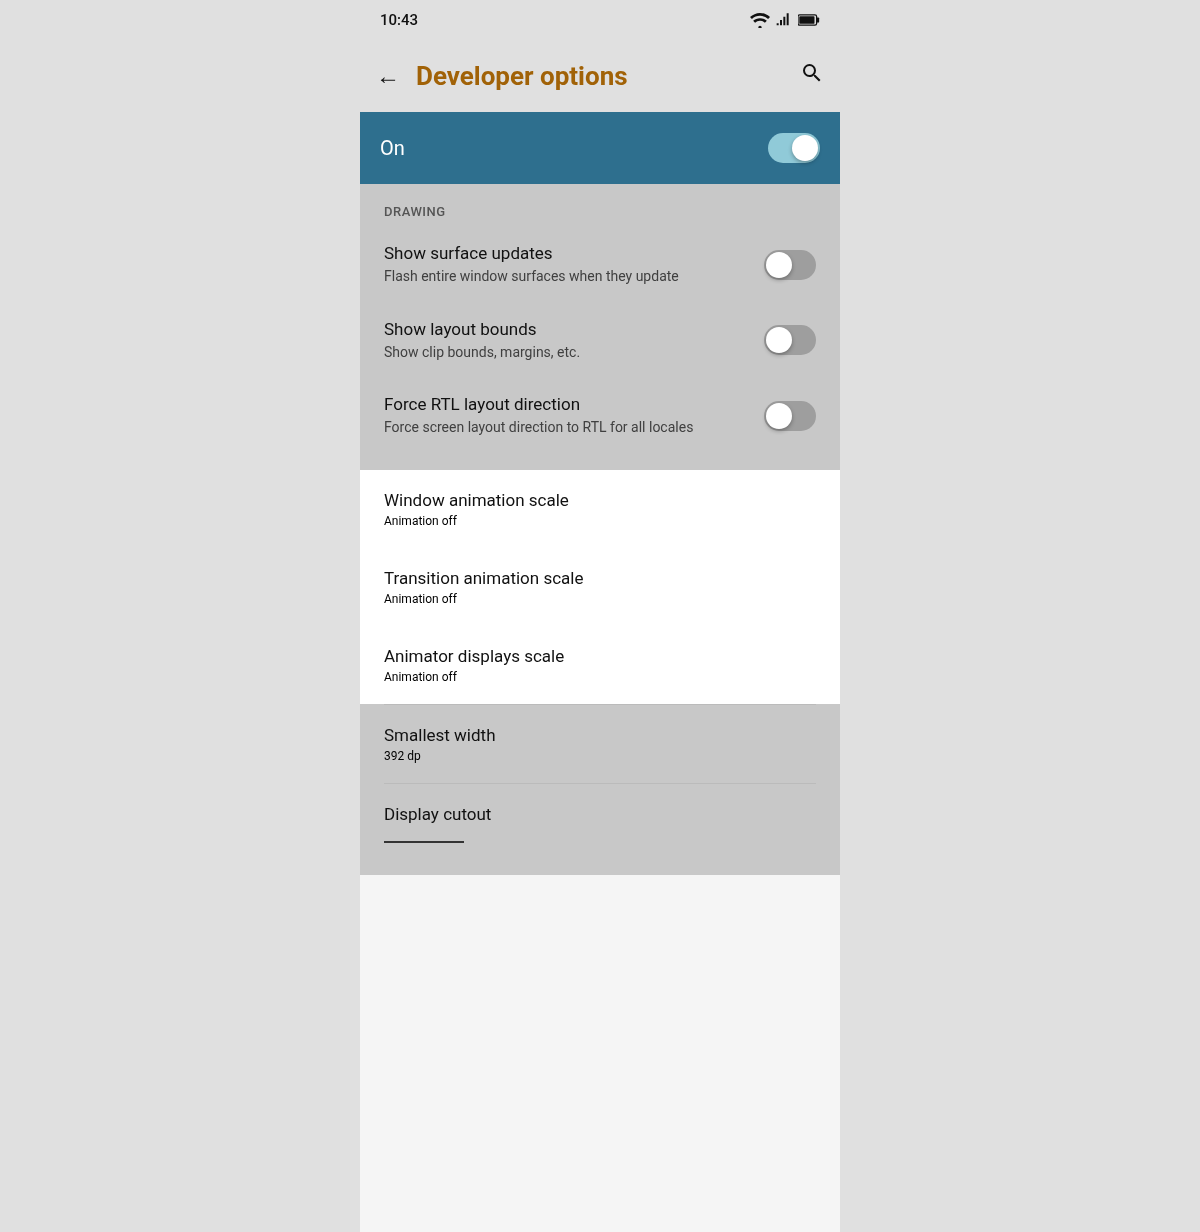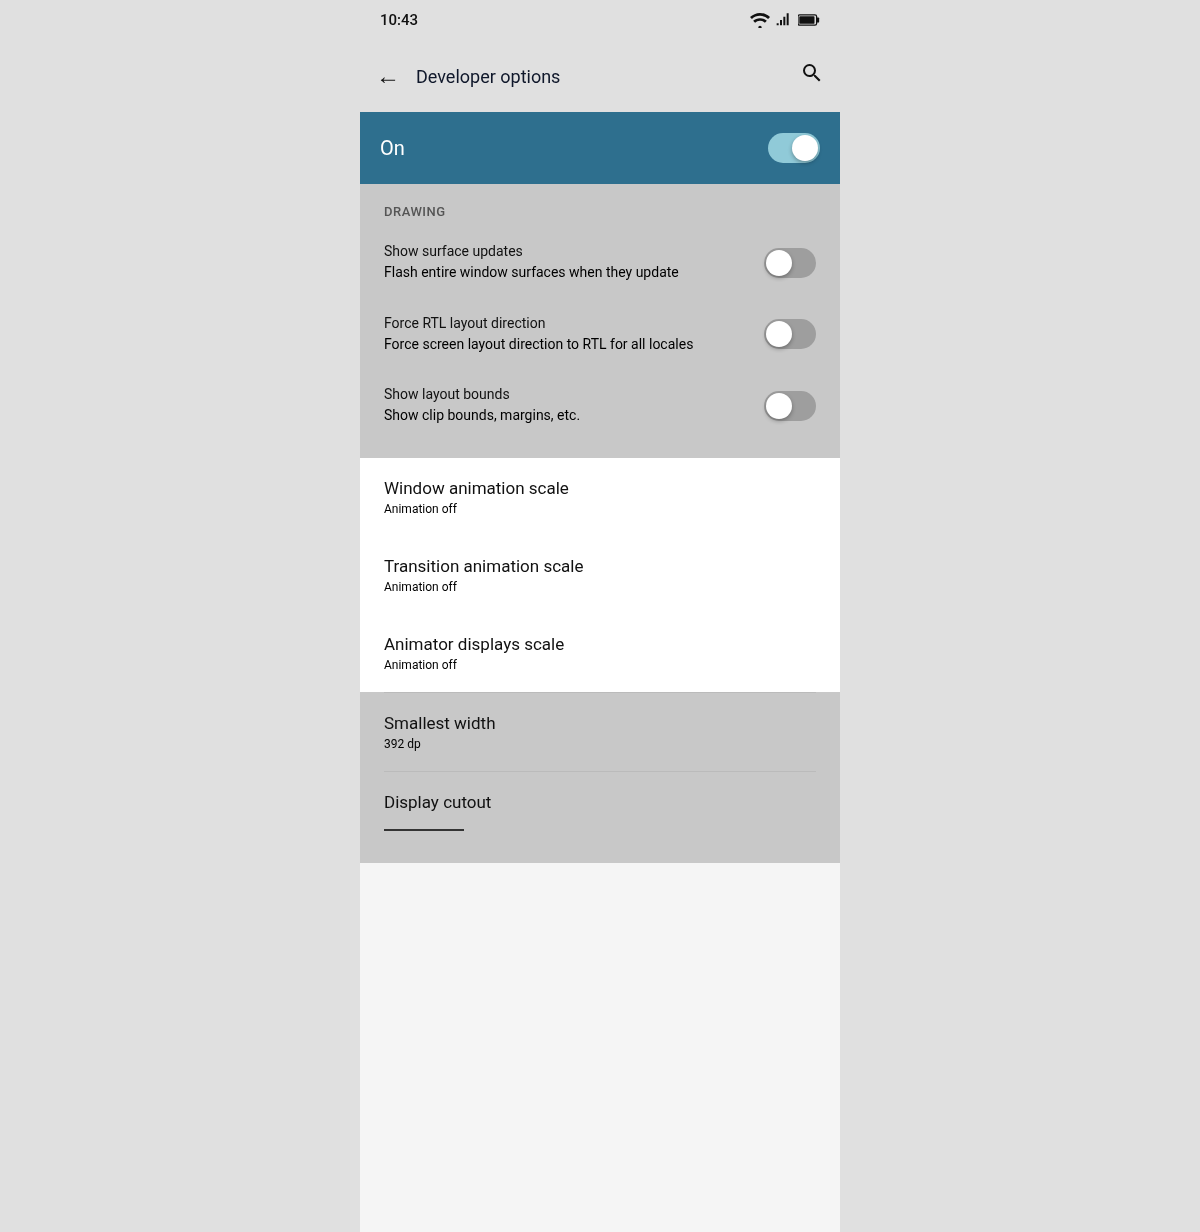--- a/index.html
+++ b/index.html
@@ -58,23 +58,23 @@
 
     .app-bar-back {
       font-size: 24px;
       color: #111;
       margin-right: 16px;
       cursor: pointer;
     }
 
     .app-bar-title {
       flex: 1;
-      font-size: 18px;
-      font-weight: 400;
-      color: #0f172a;
+      font-size: 26px;
+      font-weight: 700;
+      color: #a16207;
     }
 
     .app-bar-search {
       font-size: 24px;
       color: #111;
       cursor: pointer;
     }
 
     
     .toggle-header {
@@ -148,28 +148,28 @@
       align-items: center;
       padding: 16px 24px;
       background: transparent;
     }
 
     .setting-row-content {
       flex: 1;
     }
 
     .setting-row-title {
-      font-size: 14px;
+      font-size: 17px;
       color: #111;
       margin-bottom: 4px;
     }
 
     .setting-row-subtitle {
       font-size: 14px;
-      color: #000000;
+      color: #404040;
       line-height: 1.4;
     }
 
     
     .white-section {
       background: #fff;
     }
 
     .setting-row-simple {
       padding: 20px 24px;
@@ -270,32 +270,32 @@
         <div class="setting-row-title">Show surface updates</div>
         <div class="setting-row-subtitle">Flash entire window surfaces when they update</div>
       </div>
       <div class="toggle-switch off">
         <div class="toggle-knob"></div>
       </div>
     </div>
 
     <div class="setting-row">
       <div class="setting-row-content">
+        <div class="setting-row-title">Show layout bounds</div>
+        <div class="setting-row-subtitle">Show clip bounds, margins, etc.</div>
+      </div>
+      <div class="toggle-switch off">
+        <div class="toggle-knob"></div>
+      </div>
+    </div>
+
+    <div class="setting-row">
+      <div class="setting-row-content">
         <div class="setting-row-title">Force RTL layout direction</div>
         <div class="setting-row-subtitle">Force screen layout direction to RTL for all locales</div>
-      </div>
-      <div class="toggle-switch off">
-        <div class="toggle-knob"></div>
-      </div>
-    </div>
-
-    <div class="setting-row">
-      <div class="setting-row-content">
-        <div class="setting-row-title">Show layout bounds</div>
-        <div class="setting-row-subtitle">Show clip bounds, margins, etc.</div>
       </div>
       <div class="toggle-switch off">
         <div class="toggle-knob"></div>
       </div>
     </div>
   </div>
 
   <div class="white-section">
 
     <div class="setting-row-simple">

